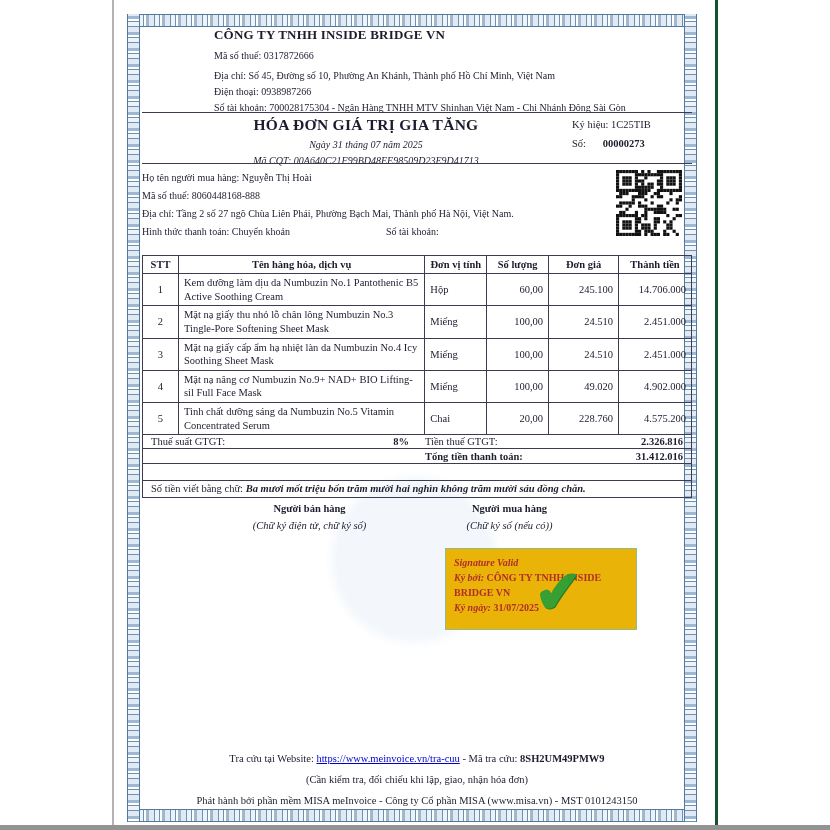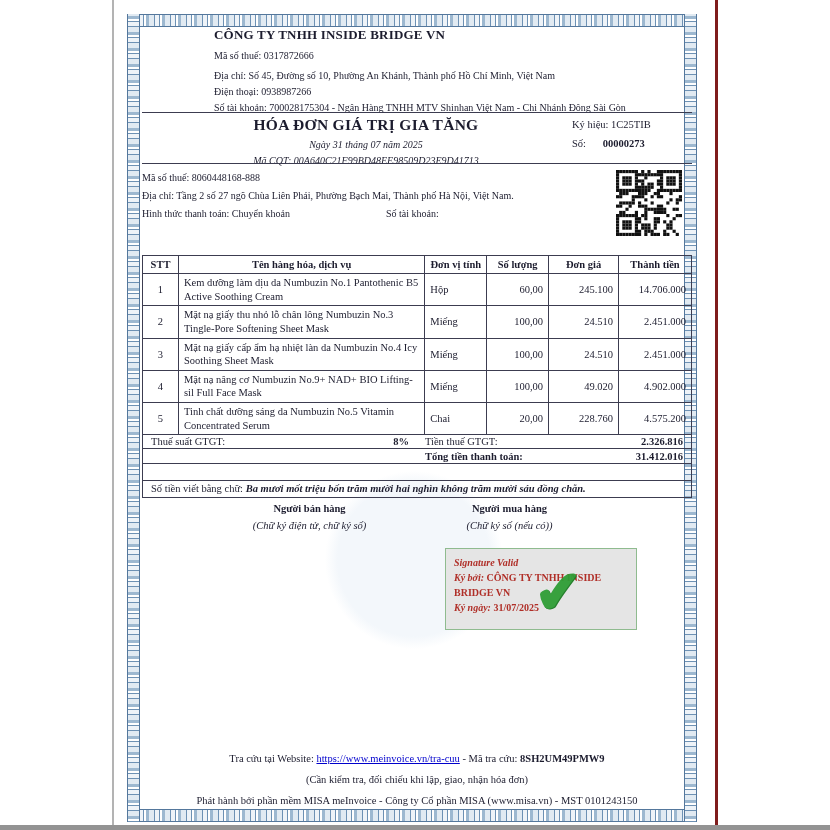--- a/index.html
+++ b/index.html
@@ -1,19 +1,19 @@
 <!DOCTYPE html>
 <html><head>
 <meta charset="utf-8">
 <style>
   * { margin:0; padding:0; box-sizing:border-box; }
   html,body { width:830px; height:830px; background:#ffffff; overflow:hidden;
     font-family:"Liberation Serif","DejaVu Serif",serif; color:#1c1c2e; }
   .page { position:absolute; left:112px; top:0; width:606px; height:830px; background:#fff;
-    border-left:2px solid #b3b3b3; border-right:3px solid #7f1d1d; }
+    border-left:2px solid #b3b3b3; border-right:3px solid #14532d; }
   .bottom-strip { position:absolute; left:0; bottom:0; width:830px; height:5px; background:#939393; }
 
   
   .b-top,.b-bottom { position:absolute; left:13px; right:18px; height:13px;
     border-top:1px solid #54779c; border-bottom:1px solid #54779c;
     background:repeating-linear-gradient(90deg,#6d91b4 0 1px,#ffffff 1px 3px,#9db8d0 3px 6px,#e1eaf2 6px 11px,#6d91b4 11px 12px,#eef3f8 12px 16px); }
   .b-top { top:14px; } .b-bottom { bottom:8px; }
   .b-left,.b-right { position:absolute; top:14px; bottom:8px; width:13px;
     border-left:1px solid #54779c; border-right:1px solid #54779c;
     background:repeating-linear-gradient(0deg,#6d91b4 0 1px,#ffffff 1px 3px,#9db8d0 3px 6px,#e1eaf2 6px 11px,#6d91b4 11px 12px,#eef3f8 12px 16px); }
@@ -42,21 +42,21 @@
   .t-row { display:flex; border-bottom:1px solid #3c3c50; height:15px; align-items:center; }
   .t-row:last-child { border-bottom:none; }
   .t-half { width:50%; display:flex; justify-content:space-between; padding:0 8px; }
   .t-val { font-weight:bold; }
   .words { padding:2px 8px 3px 8px; font-size:10.5px; }
 
   .sig-wrap { position:absolute; left:28px; top:500px; width:550px; display:flex; }
   .sig-col { width:50%; text-align:center; font-size:10.5px; line-height:17px; }
 
   .stamp { position:absolute; left:331px; top:548px; width:192px; height:82px;
-    background:#e5e5e5; border:1px solid #8fbb8f; padding:6px 8px; font-size:10px; line-height:15px; }
+    background:#eab308; border:1px solid #8fbb8f; padding:6px 8px; font-size:10px; line-height:15px; }
   .stamp .red { color:#b02f28; }
   .check { position:absolute; left:420px; top:558px; font-size:58px; font-weight:bold; color:#2f9e36;
     transform:rotate(-4deg); text-shadow:1px 1px 0 #1d7a24; opacity:.95; }
 
   .qr { position:absolute; left:502px; top:170px; width:66px; height:66px; background:#fff; }
   .qr svg { display:block; }
 
   .footer { position:absolute; left:28px; top:748px; width:550px; text-align:center; font-size:10.5px; line-height:21px; }
   a.lookup { color:#0000cc; text-decoration:underline; }
 </style>
@@ -88,20 +88,21 @@
   <div class="abs meta-right" style="left:458px; top:115px;">
     <div><span>Ký hiệu:</span>
       <span>1C25TIB</span></div>
     <div><span>Số:</span>
       <span class="bold" style="margin-left:14px;">00000273</span></div>
   </div>
 
   <div class="hr" style="top:163px;"></div>
 
   <div class="abs" style="left:28px; top:169px; width:465px;">
+    <div class="sz10" style="line-height:18px;">Họ tên người mua hàng: Nguyễn Thị Hoài</div>
     <div class="sz10" style="line-height:18px;">Mã số thuế: 8060448168-888</div>
     <div class="sz10" style="line-height:18px;">Địa chỉ: Tầng 2 số 27 ngõ Chùa Liên Phái, Phường Bạch Mai, Thành phố Hà Nội, Việt Nam.</div>
     <div class="sz10" style="line-height:18px; display:flex;">
       <span>Hình thức thanh toán: Chuyển khoản</span>
       <span style="margin-left:96px;">Số tài khoản:</span>
     </div>
   </div>
 
   <div class="qr">
       <svg width="66" height="66" viewBox="0 0 63 63" fill="#111">

